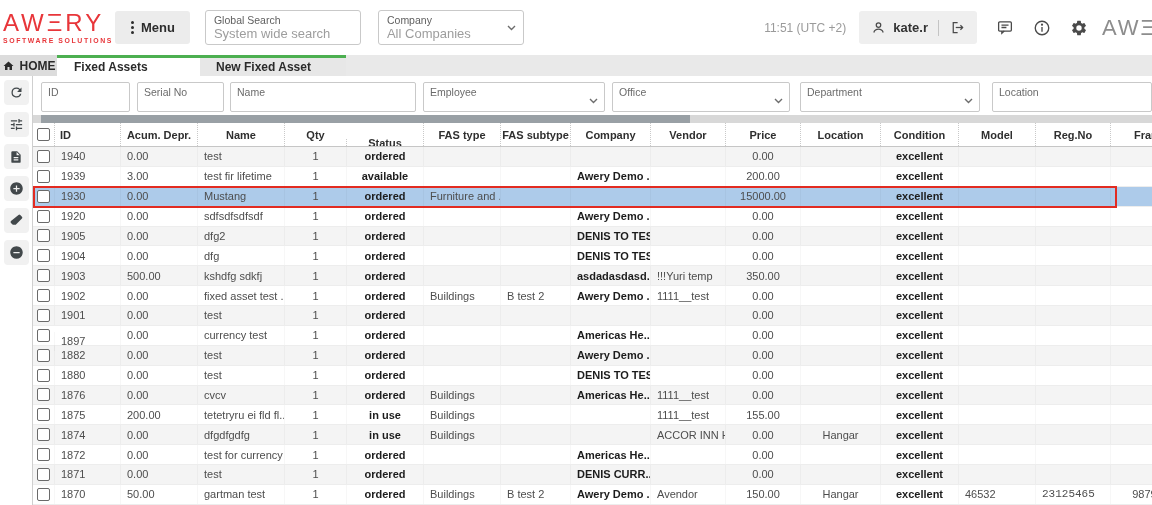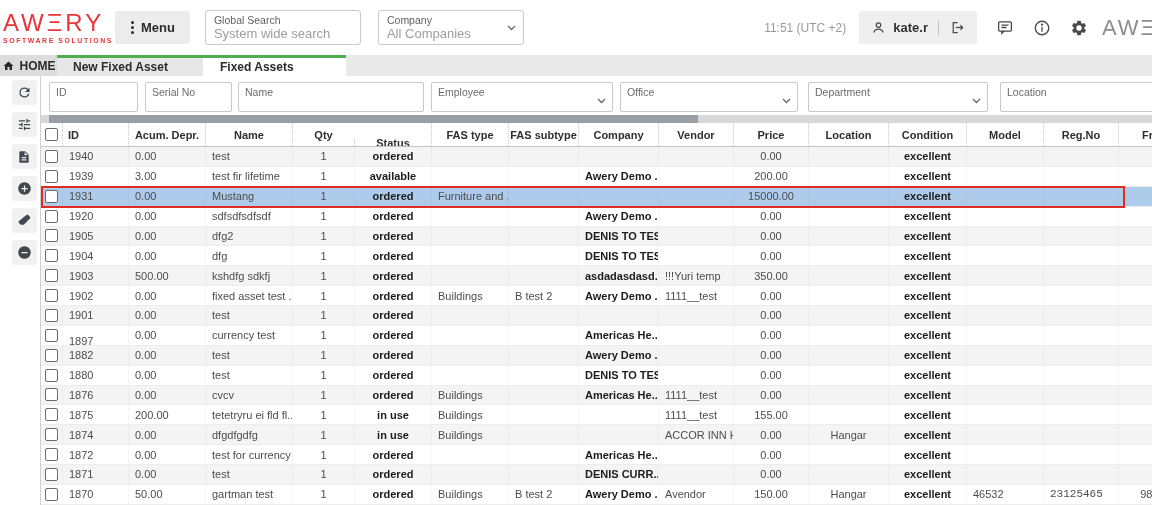--- a/index.html
+++ b/index.html
@@ -32,21 +32,21 @@
     width:50px; overflow:hidden; flex:0 0 auto; }
 
   
   .tabbar { height:21px; background:#e9e9e9; display:flex; align-items:stretch; }
   .tab { display:flex; align-items:center; font-size:12px; font-weight:bold; color:#2b2b2b; cursor:pointer; }
   .tab-home { width:57px; background:#dcdcdc; justify-content:center; gap:5px; }
   .tab-fixed { width:143px; background:#fff; border-top:3px solid #4caf50; padding-left:17px; }
   .tab-new { width:146px; background:#e7e7e7; border-top:3px solid #4caf50; padding-left:16px; }
 
   
-  .main { display:flex; height:429px;padding-left:8px; }
+  .main { display:flex; height:429px; }
   .sidebar { width:33px; flex:0 0 auto; background:#fff; border-right:1px solid #cfcfcf;
     display:flex; flex-direction:column; align-items:center; padding-top:4px; gap:7px; }
   .tool-btn { width:25px; height:25px; border:none; background:#f1f1f1; border-radius:4px; cursor:pointer;
     display:flex; align-items:center; justify-content:center; color:#42484b; }
   .content { position:relative; flex:1; overflow:hidden; }
 
   
   .filters { position:relative; height:39px; background:#fff; }
   .filter-box { position:absolute; top:6px; height:30px; background:#fff; border:1px solid #c9c9c9; border-radius:2px;
     padding:3px 6px; cursor:text; }
@@ -155,25 +155,25 @@
 
   <nav class="tabbar">
     <div class="tab tab-home">
       <span>
         <svg width="13" height="12" viewBox="0 0 24 24" fill="#2b2b2b">
             <path d="M10 20v-6h4v6h5v-8h3L12 3 2 12h3v8z"></path>
           </svg>
       </span>
       <span>HOME</span>
     </div>
+    <div class="tab tab-fixed">
+      <span>Fixed Assets</span>
+    </div>
     <div class="tab tab-new">
       <span>New Fixed Asset</span>
-    </div>
-    <div class="tab tab-fixed">
-      <span>Fixed Assets</span>
     </div>
   </nav>
 
   <div class="main">
     <aside class="sidebar">
       <button class="tool-btn" title="">
         <svg width="15" height="15" viewBox="0 0 24 24" fill="currentColor">
             <path d="M17.65 6.35A7.95 7.95 0 0 0 12 4a8 8 0 1 0 7.73 10h-2.08A6 6 0 1 1 12 6c1.66 0 3.14.69 4.22 1.78L13 11h7V4l-2.35 2.35z"></path>
           </svg>
       </button>
@@ -334,21 +334,21 @@
             <div class="td center" style="width: 80px;"></div>
             <div class="td center bold" style="width: 78px;">excellent</div>
             <div class="td left" style="width: 77px;"></div>
             <div class="td left" style="width: 75px;"></div>
             <div class="td center" style="width: 80px;"></div>
           </div>
           <div class="tr selected">
             <div class="td center" style="width: 21px;">
               <span class="cb"></span>
             </div>
-            <div class="td left" style="width: 66px;">1931</div>
+            <div class="td left" style="width: 66px;">1930</div>
             <div class="td left" style="width: 77px;">0.00</div>
             <div class="td left" style="width: 87px;">Mustang</div>
             <div class="td center" style="width: 62px;">1</div>
             <div class="td center bold" style="width: 77px;">ordered</div>
             <div class="td left" style="width: 77px;">Furniture and ...</div>
             <div class="td left" style="width: 70px;"></div>
             <div class="td left bold" style="width: 80px;"></div>
             <div class="td left" style="width: 75px;"></div>
             <div class="td center" style="width: 75px;">15000.00</div>
             <div class="td center" style="width: 80px;"></div>

